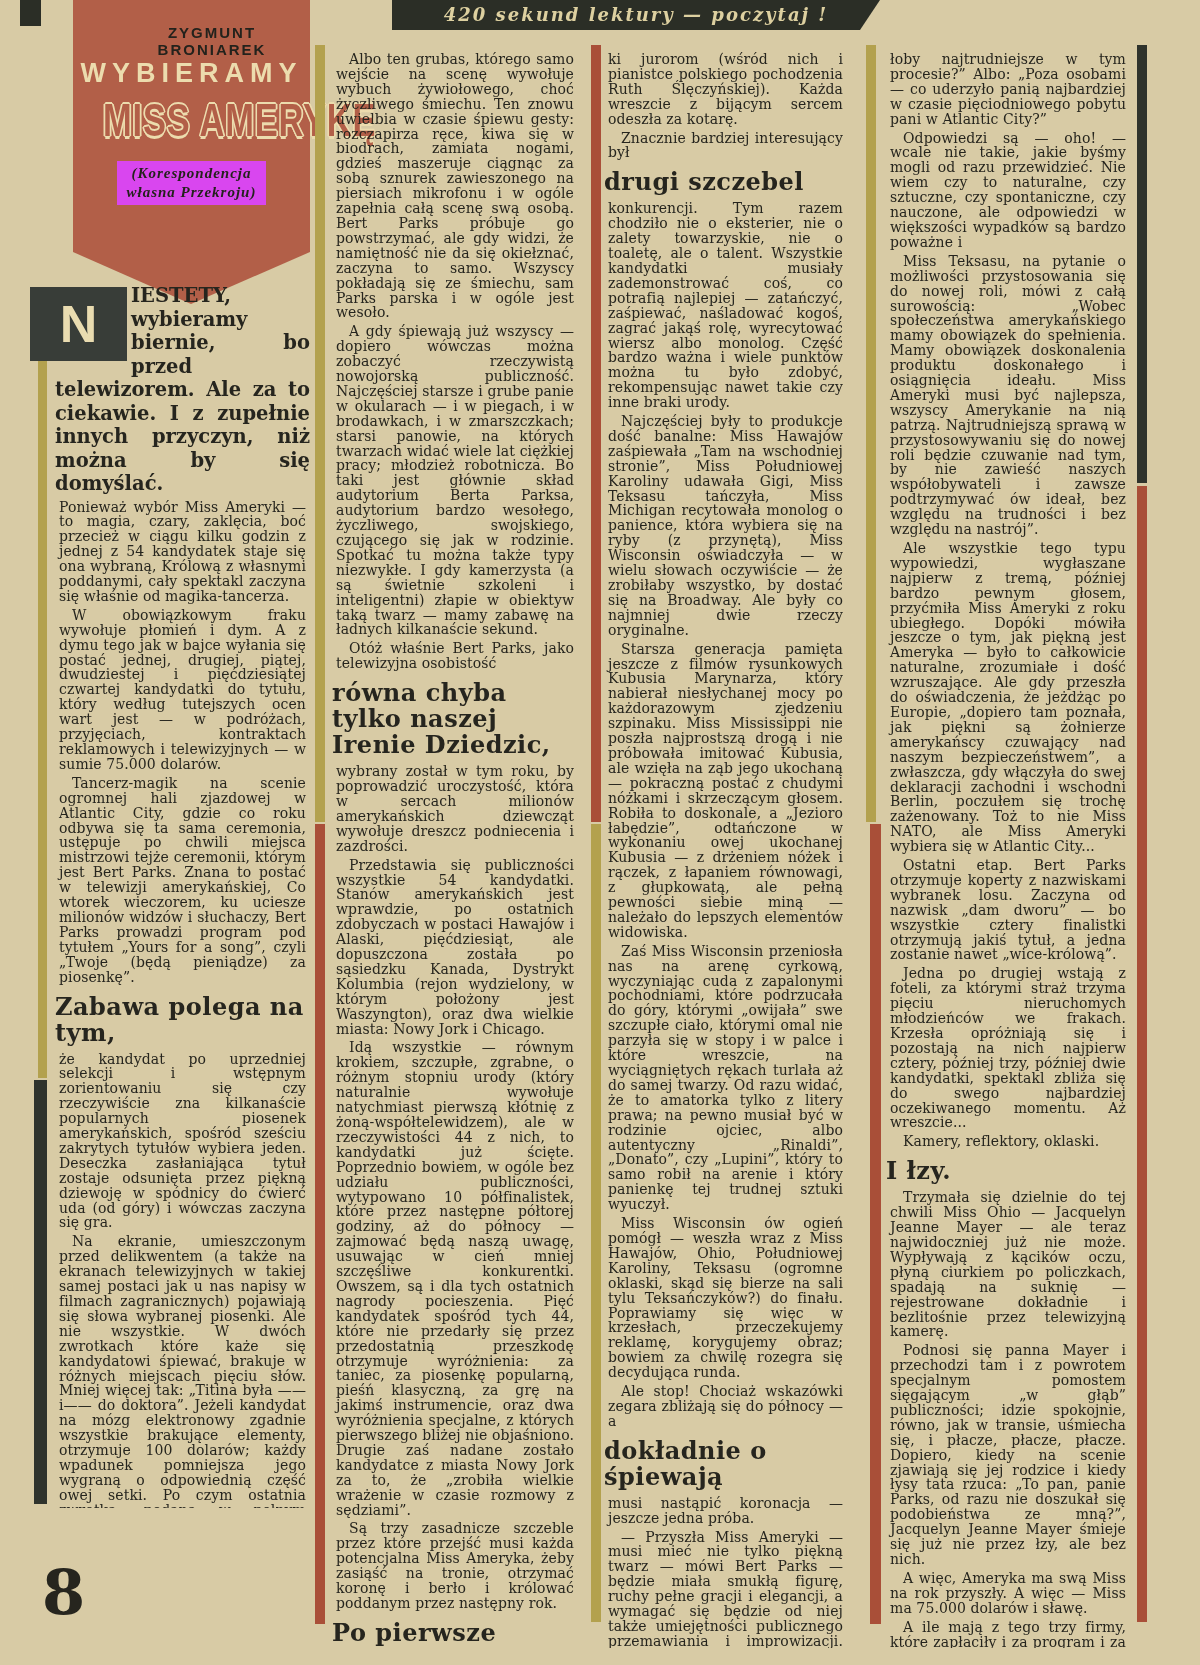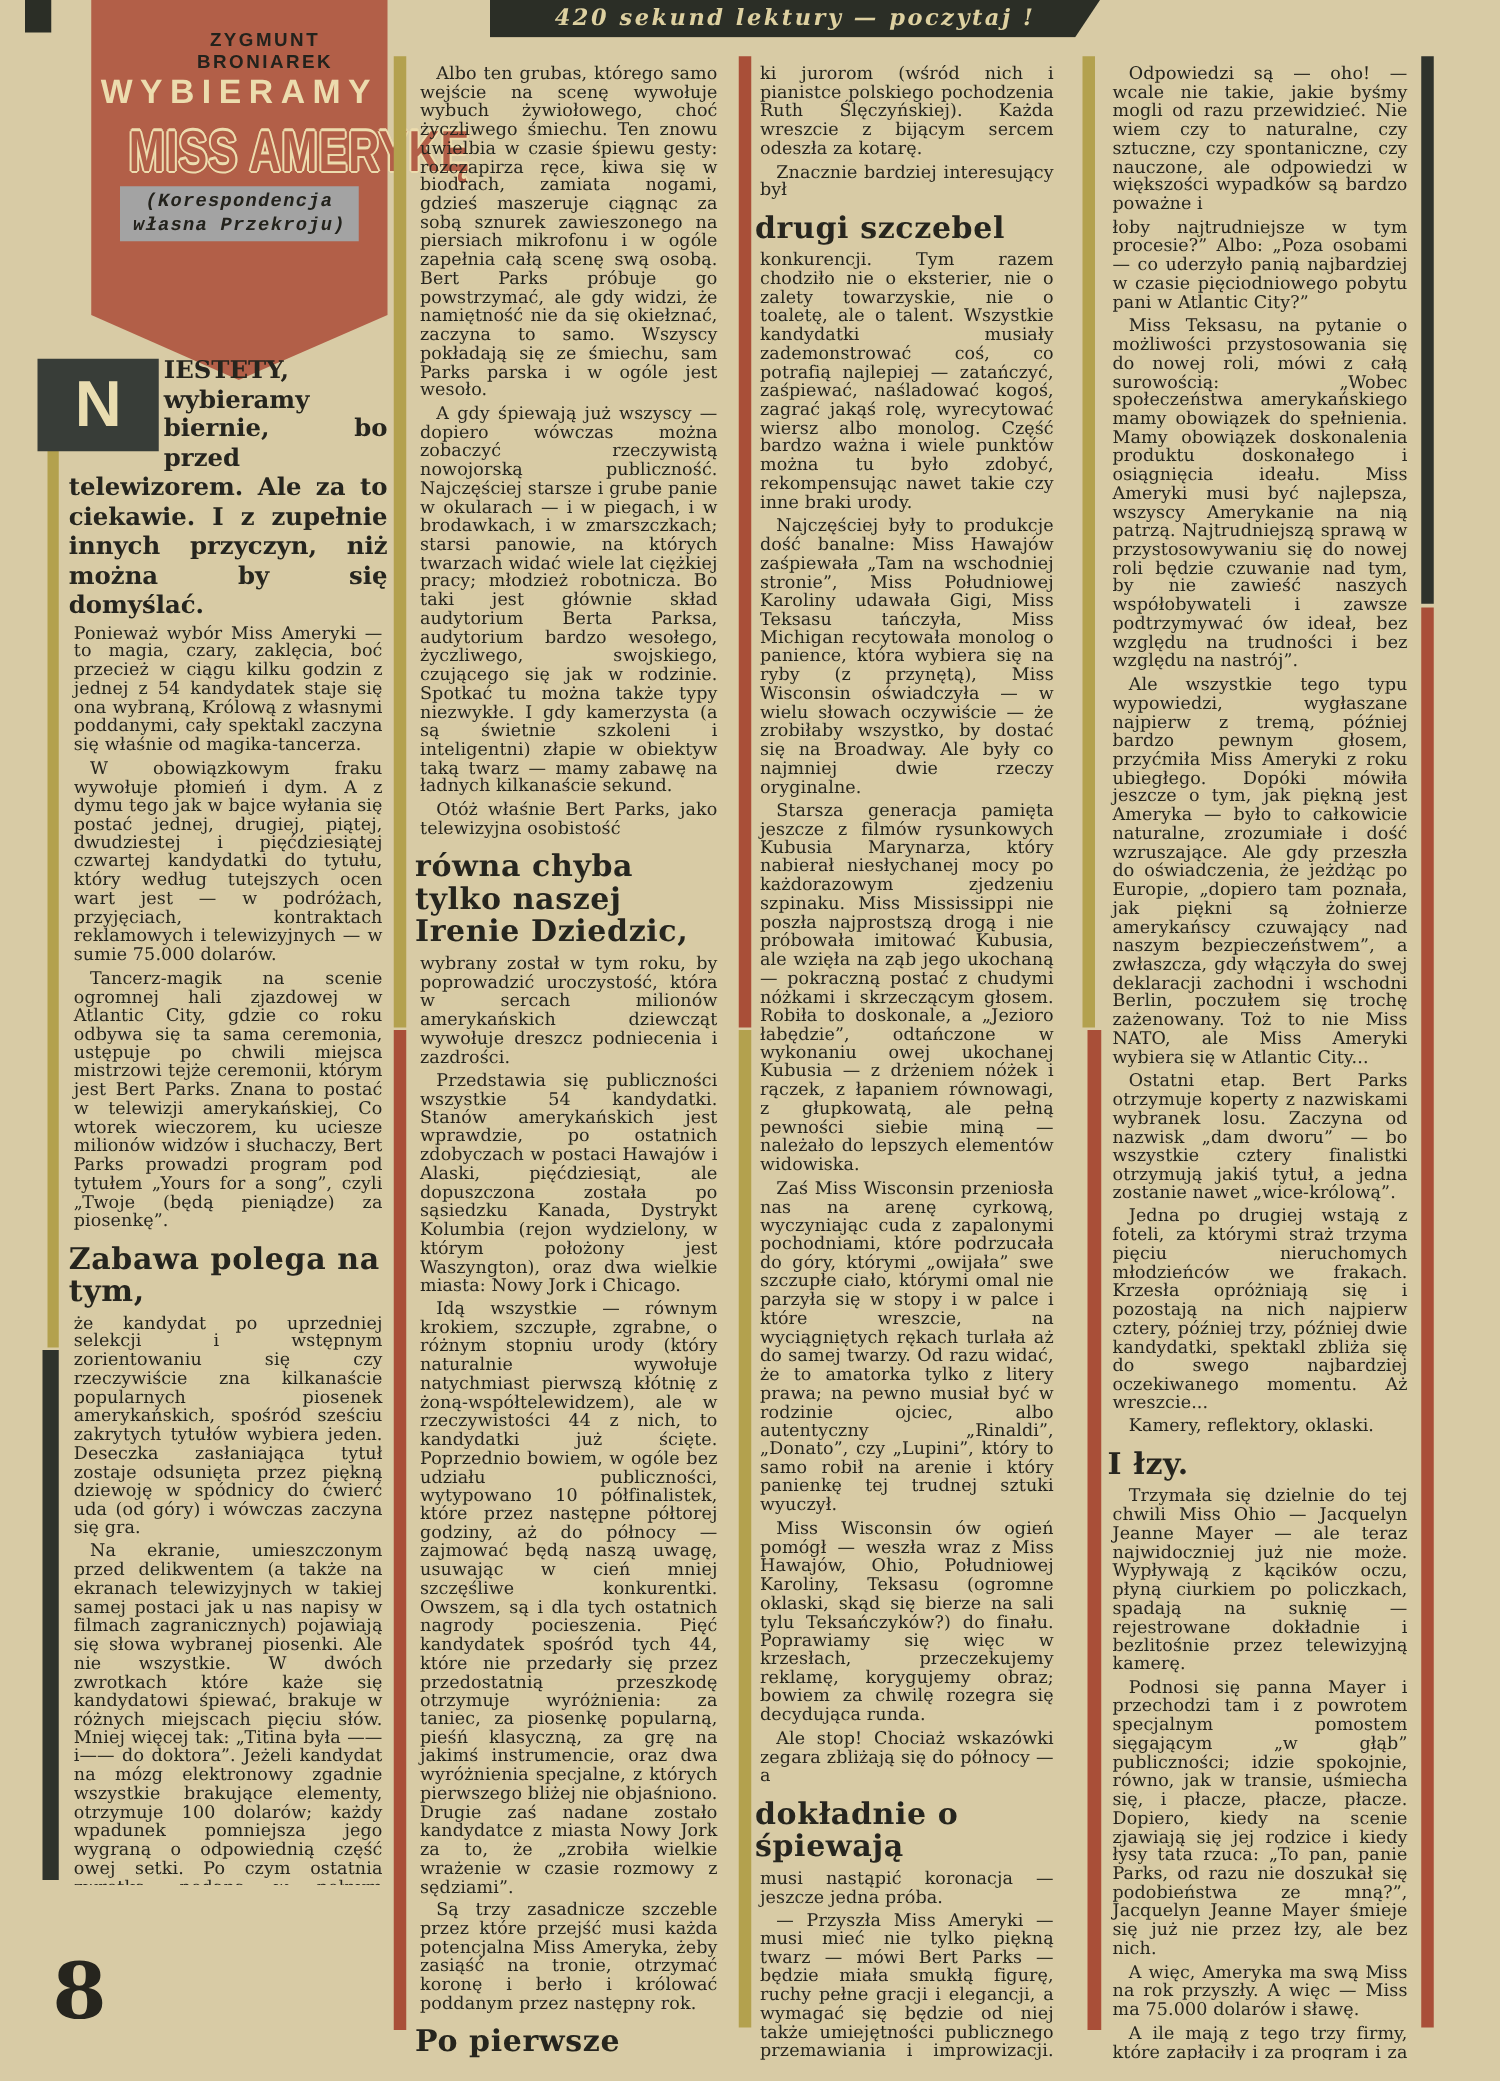--- a/index.html
+++ b/index.html
@@ -9,22 +9,22 @@
     font-family:"DejaVu Serif",serif;color:#26251e;
   }
   
   .masthead{position:absolute;left:73px;top:0;width:237px;}
   .masthead-box{background:#b25f48;height:252px;text-align:center;box-sizing:border-box;padding-top:24px;}
   .masthead-author{font-family:"Liberation Sans",sans-serif;font-weight:bold;font-size:15px;letter-spacing:2px;color:#23221c;margin-left:41px;}
   .masthead-t1{font-family:"Liberation Sans",sans-serif;font-weight:bold;font-size:27px;letter-spacing:6px;color:#ecdcae;}
   .masthead-t2{display:inline-block;font-family:"Liberation Sans",sans-serif;font-weight:bold;font-size:42px;letter-spacing:1px;color:#b25f48;
     transform:scale(0.82,1.1);transform-origin:center;margin-top:8px;white-space:nowrap;
     text-shadow:-2px 0 #ecdcae,2px 0 #ecdcae,0 -2px #ecdcae,0 2px #ecdcae,-1px -1px #ecdcae,1px 1px #ecdcae,-1px 1px #ecdcae,1px -1px #ecdcae;}
-  .masthead-sub{display:inline-block;background:#a3a3a3;color:#23221c;margin-top:4px;padding:3px 10px;
-    font-family:Liberation Mono, monospace;font-style:italic;font-weight:bold;font-size:15px;line-height:19px;letter-spacing:1px;}
+  .masthead-sub{display:inline-block;background:#d946ef;color:#23221c;margin-top:16px;padding:3px 10px;
+    font-family:Liberation Serif, serif;font-style:italic;font-weight:bold;font-size:15px;line-height:19px;letter-spacing:1px;}
   .masthead-chevron{position:absolute;left:0;top:252px;width:0;height:0;
     border-left:118px solid transparent;border-right:119px solid transparent;border-top:52px solid #b25f48;}
   
   .banner{position:absolute;left:392px;top:0;width:488px;height:30px;background:#2b2e26;
     clip-path:polygon(0 0,100% 0,calc(100% - 20px) 100%,0 100%);
     text-align:center;line-height:30px;color:#ddd0a0;font-family:"DejaVu Serif",serif;
     font-style:italic;font-weight:bold;font-size:18px;letter-spacing:2px;}
   
   .bar{position:absolute;}
   .bar.olive{background:#b3a14e;}
@@ -105,22 +105,22 @@
     <p class="body-p">Najczęściej były to produkcje dość banalne: Miss Hawajów zaśpiewała „Tam na wschodniej stronie”, Miss Południowej Karoliny udawała Gigi, Miss Teksasu tańczyła, Miss Michigan recytowała monolog o panience, która wybiera się na ryby (z przynętą), Miss Wisconsin oświadczyła — w wielu słowach oczywiście — że zrobiłaby wszystko, by dostać się na Broadway. Ale były co najmniej dwie rzeczy oryginalne.</p>
     <p class="body-p">Starsza generacja pamięta jeszcze z filmów rysunkowych Kubusia Marynarza, który nabierał niesłychanej mocy po każdorazowym zjedzeniu szpinaku. Miss Mississippi nie poszła najprostszą drogą i nie próbowała imitować Kubusia, ale wzięła na ząb jego ukochaną — pokraczną postać z chudymi nóżkami i skrzeczącym głosem. Robiła to doskonale, a „Jezioro łabędzie”, odtańczone w wykonaniu owej ukochanej Kubusia — z drżeniem nóżek i rączek, z łapaniem równowagi, z głupkowatą, ale pełną pewności siebie miną — należało do lepszych elementów widowiska.</p>
     <p class="body-p">Zaś Miss Wisconsin przeniosła nas na arenę cyrkową, wyczyniając cuda z zapalonymi pochodniami, które podrzucała do góry, którymi „owijała” swe szczupłe ciało, którymi omal nie parzyła się w stopy i w palce i które wreszcie, na wyciągniętych rękach turlała aż do samej twarzy. Od razu widać, że to amatorka tylko z litery prawa; na pewno musiał być w rodzinie ojciec, albo autentyczny „Rinaldi”, „Donato”, czy „Lupini”, który to samo robił na arenie i który panienkę tej trudnej sztuki wyuczył.</p>
     <p class="body-p">Miss Wisconsin ów ogień pomógł — weszła wraz z Miss Hawajów, Ohio, Południowej Karoliny, Teksasu (ogromne oklaski, skąd się bierze na sali tylu Teksańczyków?) do finału. Poprawiamy się więc w krzesłach, przeczekujemy reklamę, korygujemy obraz; bowiem za chwilę rozegra się decydująca runda.</p>
     <p class="body-p">Ale stop! Chociaż wskazówki zegara zbliżają się do północy — a</p>
     <h2 class="col-heading">dokładnie o śpiewają</h2>
     <p class="body-p ni">musi nastąpić koronacja — jeszcze jedna próba.</p>
     <p class="body-p">— Przyszła Miss Ameryki — musi mieć nie tylko piękną twarz — mówi Bert Parks — będzie miała smukłą figurę, ruchy pełne gracji i elegancji, a wymagać się będzie od niej także umiejętności publicznego przemawiania i improwizacji. Wobec tego, spośród pięciu pytań, które znajdują się w tym szklanym wazonie, w zalakowanych kopertach, każda z finalistek będzie musiała odpowiedzieć na jedno. Zaczynamy — alfabetycznie — od Hawajów.</p>
   </div>
 <div class="col" style="left:886px;top:48px;width:244px;height:1600px;">
+    <p class="body-p ni">łoby najtrudniejsze w tym procesie?” Albo: „Poza osobami — co uderzyło panią najbardziej w czasie pięciodniowego pobytu pani w Atlantic City?”</p>
     <p class="body-p">Odpowiedzi są — oho! — wcale nie takie, jakie byśmy mogli od razu przewidzieć. Nie wiem czy to naturalne, czy sztuczne, czy spontaniczne, czy nauczone, ale odpowiedzi w większości wypadków są bardzo poważne i</p>
-    <p class="body-p ni">łoby najtrudniejsze w tym procesie?” Albo: „Poza osobami — co uderzyło panią najbardziej w czasie pięciodniowego pobytu pani w Atlantic City?”</p>
     <p class="body-p">Miss Teksasu, na pytanie o możliwości przystosowania się do nowej roli, mówi z całą surowością: „Wobec społeczeństwa amerykańskiego mamy obowiązek do spełnienia. Mamy obowiązek doskonalenia produktu doskonałego i osiągnięcia ideału. Miss Ameryki musi być najlepsza, wszyscy Amerykanie na nią patrzą. Najtrudniejszą sprawą w przystosowywaniu się do nowej roli będzie czuwanie nad tym, by nie zawieść naszych współobywateli i zawsze podtrzymywać ów ideał, bez względu na trudności i bez względu na nastrój”.</p>
     <p class="body-p">Ale wszystkie tego typu wypowiedzi, wygłaszane najpierw z tremą, później bardzo pewnym głosem, przyćmiła Miss Ameryki z roku ubiegłego. Dopóki mówiła jeszcze o tym, jak piękną jest Ameryka — było to całkowicie naturalne, zrozumiałe i dość wzruszające. Ale gdy przeszła do oświadczenia, że jeżdżąc po Europie, „dopiero tam poznała, jak piękni są żołnierze amerykańscy czuwający nad naszym bezpieczeństwem”, a zwłaszcza, gdy włączyła do swej deklaracji zachodni i wschodni Berlin, poczułem się trochę zażenowany. Toż to nie Miss NATO, ale Miss Ameryki wybiera się w Atlantic City...</p>
     <p class="body-p">Ostatni etap. Bert Parks otrzymuje koperty z nazwiskami wybranek losu. Zaczyna od nazwisk „dam dworu” — bo wszystkie cztery finalistki otrzymują jakiś tytuł, a jedna zostanie nawet „wice-królową”.</p>
     <p class="body-p">Jedna po drugiej wstają z foteli, za którymi straż trzyma pięciu nieruchomych młodzieńców we frakach. Krzesła opróżniają się i pozostają na nich najpierw cztery, później trzy, później dwie kandydatki, spektakl zbliża się do swego najbardziej oczekiwanego momentu. Aż wreszcie...</p>
     <p class="body-p">Kamery, reflektory, oklaski.</p>
     <h2 class="col-heading">I łzy.</h2>
     <p class="body-p">Trzymała się dzielnie do tej chwili Miss Ohio — Jacquelyn Jeanne Mayer — ale teraz najwidoczniej już nie może. Wypływają z kącików oczu, płyną ciurkiem po policzkach, spadają na suknię — rejestrowane dokładnie i bezlitośnie przez telewizyjną kamerę.</p>
     <p class="body-p">Podnosi się panna Mayer i przechodzi tam i z powrotem specjalnym pomostem sięgającym „w głąb” publiczności; idzie spokojnie, równo, jak w transie, uśmiecha się, i płacze, płacze, płacze. Dopiero, kiedy na scenie zjawiają się jej rodzice i kiedy łysy tata rzuca: „To pan, panie Parks, od razu nie doszukał się podobieństwa ze mną?”, Jacquelyn Jeanne Mayer śmieje się już nie przez łzy, ale bez nich.</p>
     <p class="body-p">A więc, Ameryka ma swą Miss na rok przyszły. A więc — Miss ma 75.000 dolarów i sławę.</p>
     <p class="body-p">A ile mają z tego trzy firmy, które zapłaciły i za program i za reklamowanie przy okazji swych produktów — Philco (filia Forda — elektryczne i gazowe piecyki); Toni (płyn do trwałej ondulacji) i Pepsi-Cola — to już Bóg raczy wiedzieć.</p>

